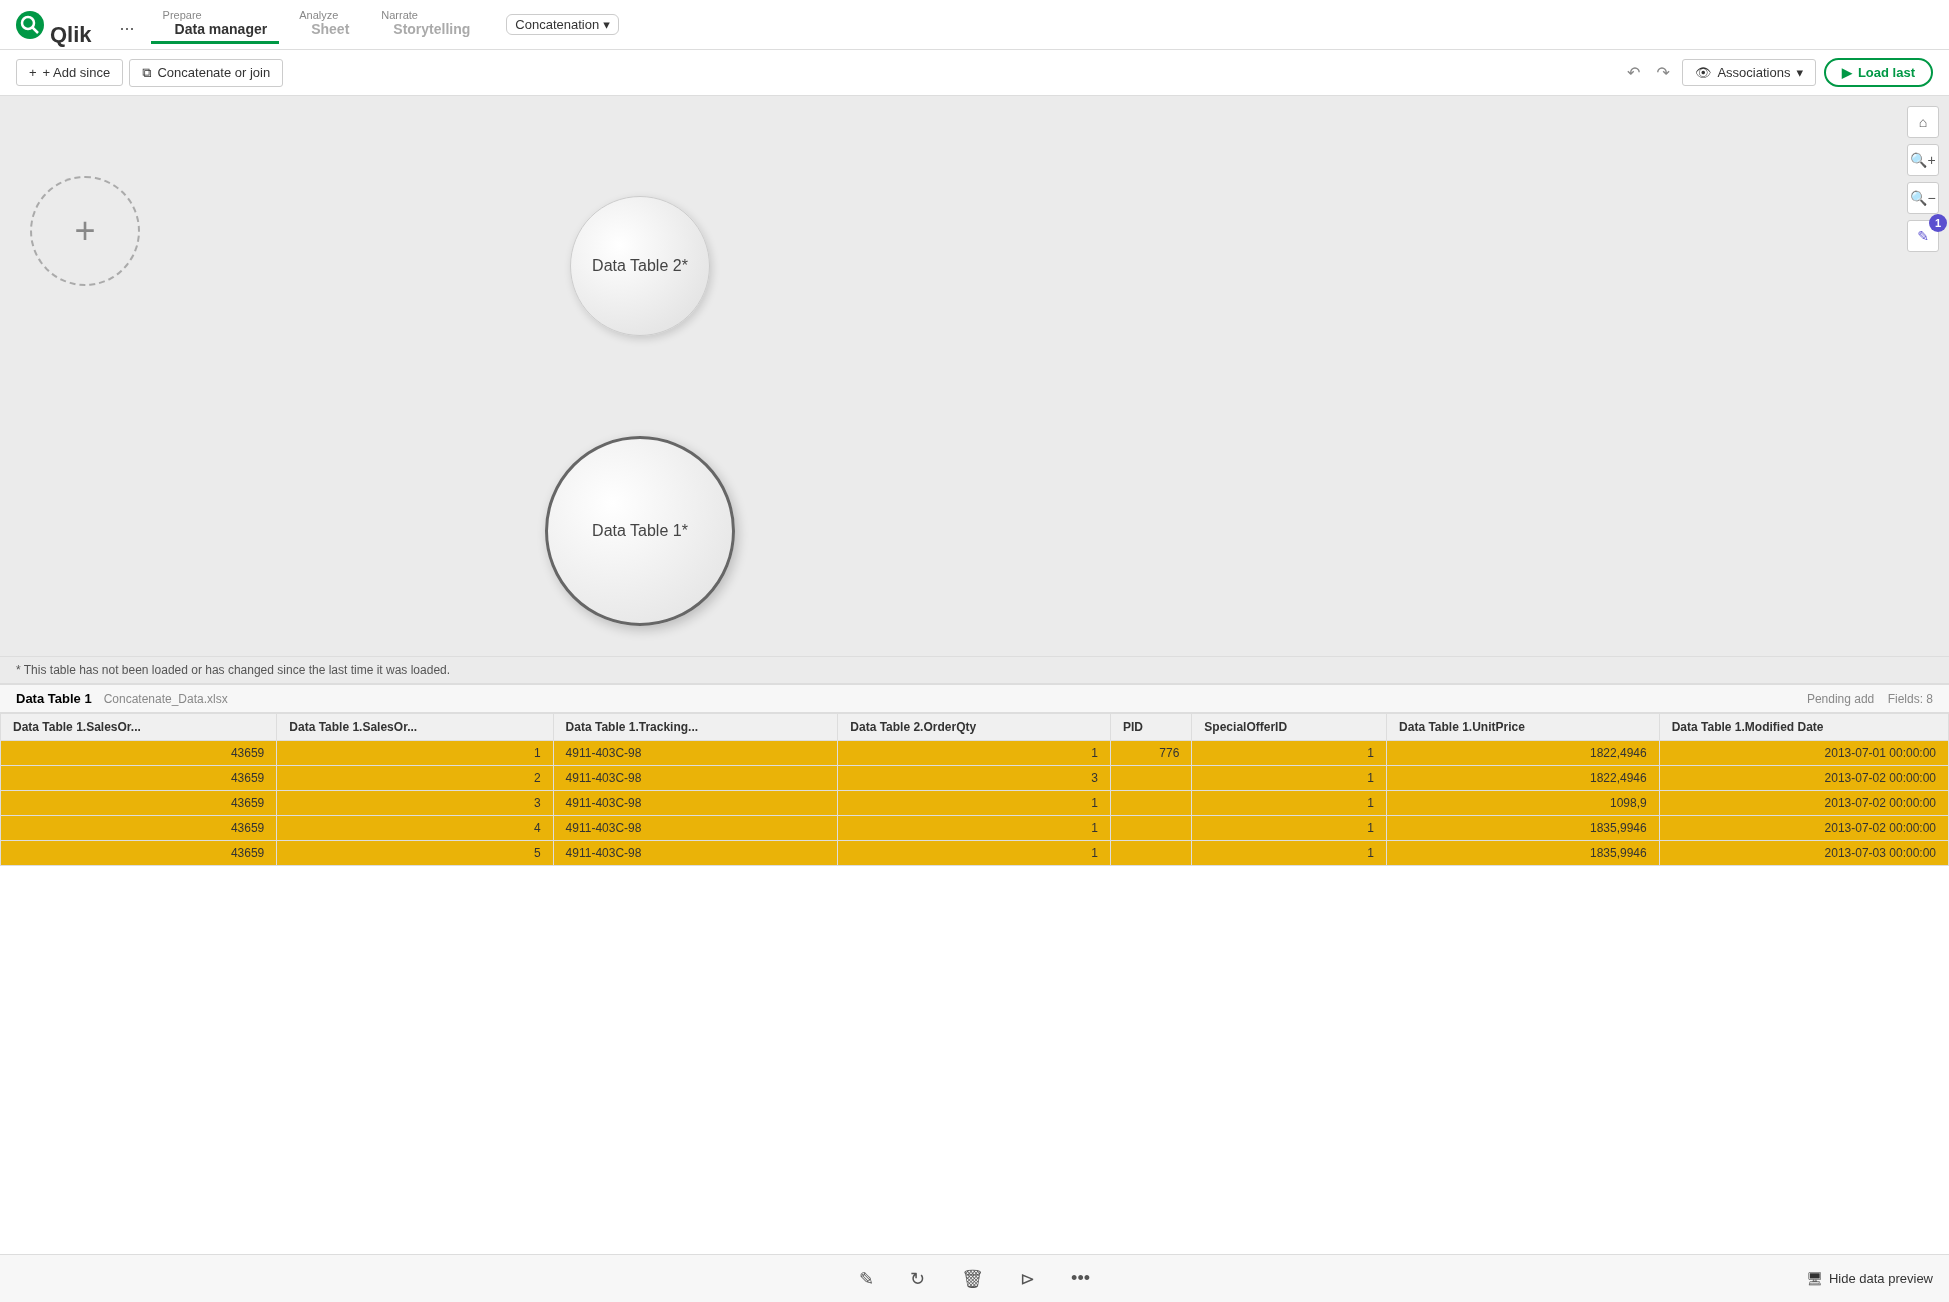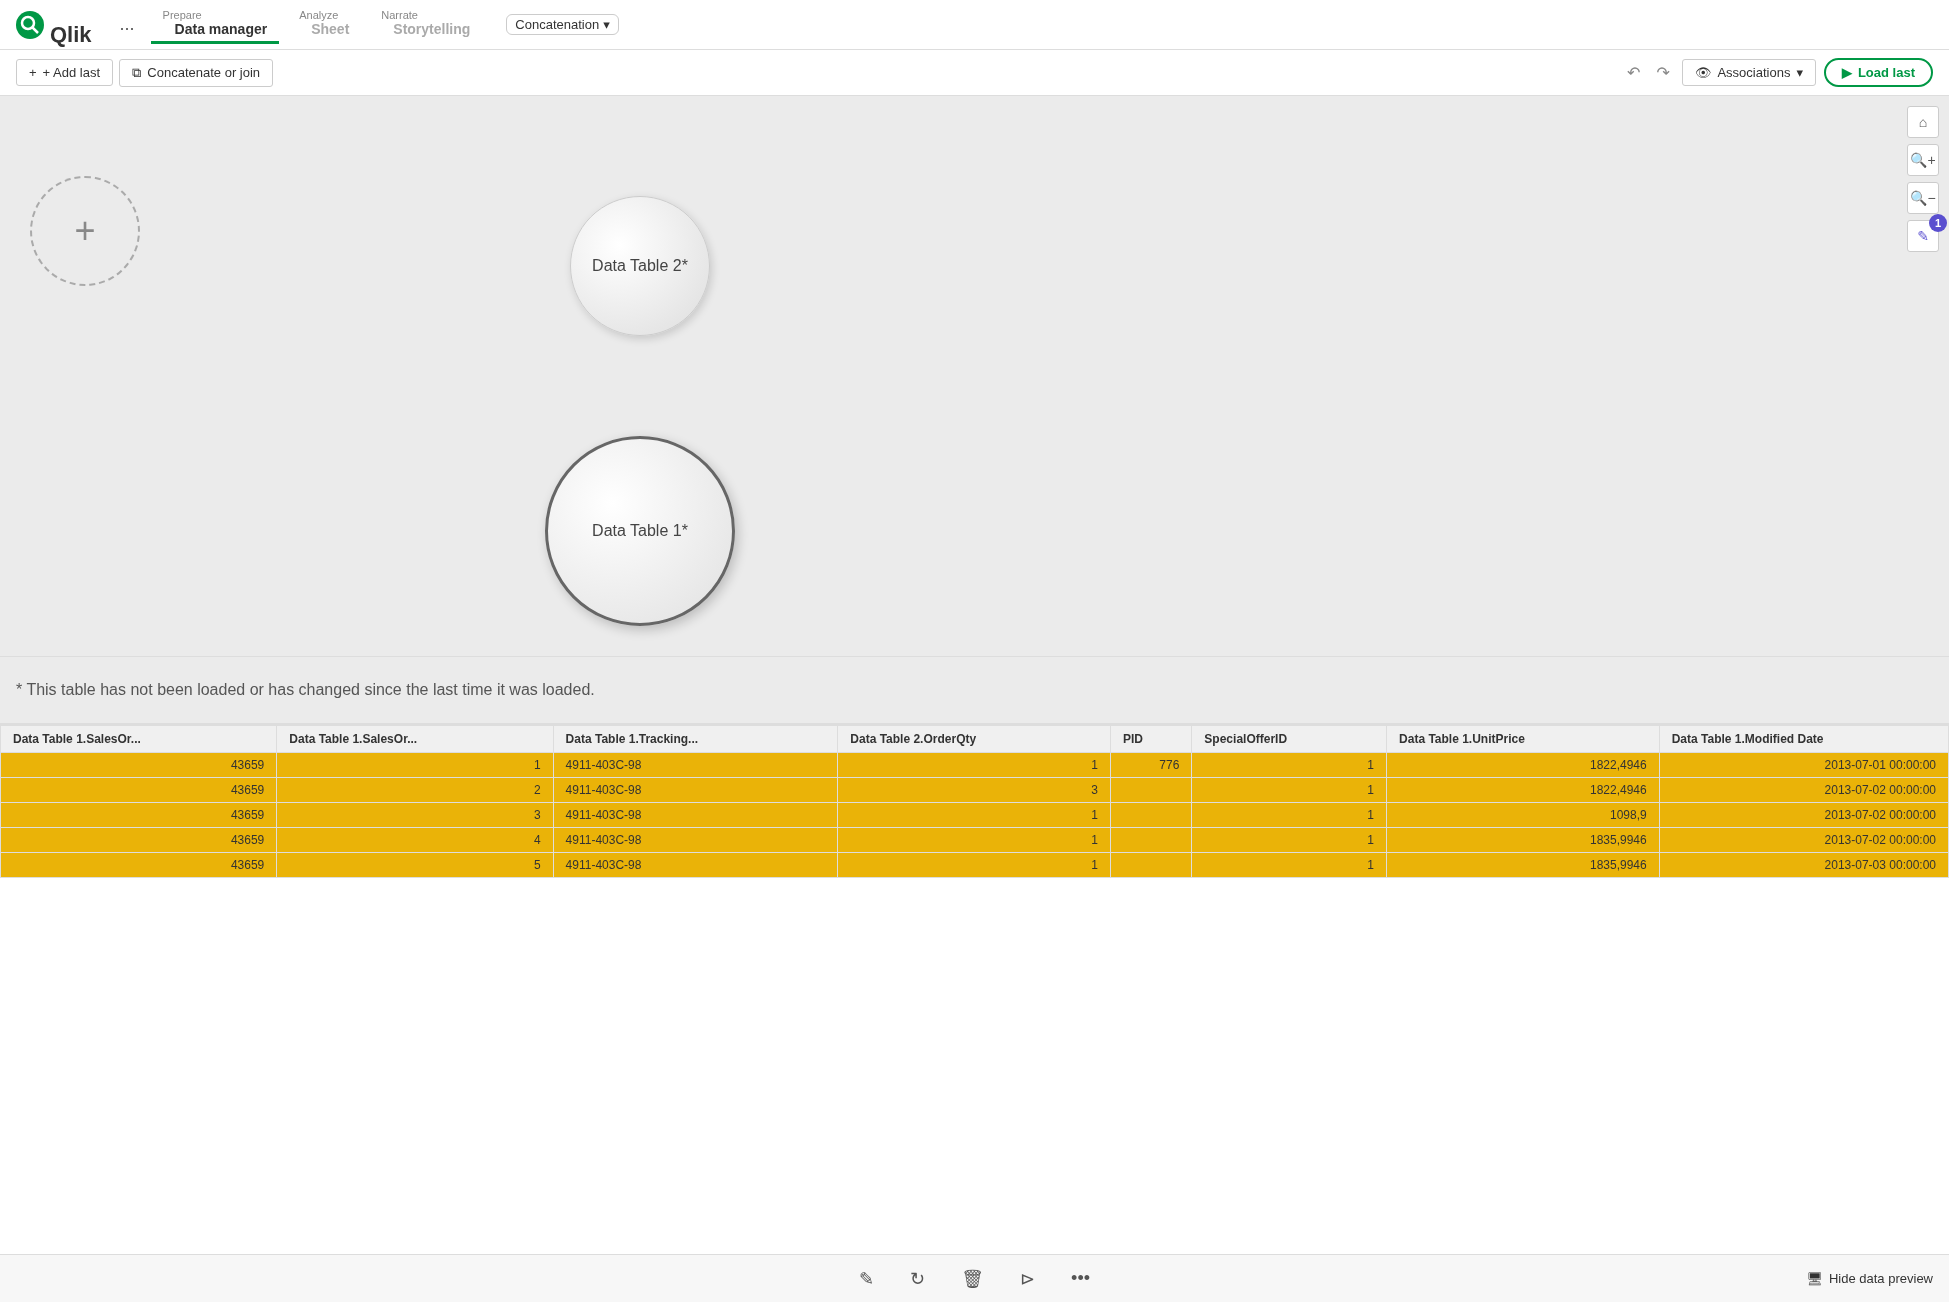--- a/index.html
+++ b/index.html
@@ -110,21 +110,21 @@
     .table-node-1 {
       width: 190px; height: 190px;
       background: radial-gradient(circle at 35% 35%, #fff, #e0e0e0);
       border: 3px solid #666;
       box-shadow: 3px 4px 12px rgba(0,0,0,0.2);
       left: 545px; top: 340px;
     }
 
     
     .footnote {
-      background: #ebebeb; padding: 24px 16px; font-size: 16px; color: #555;
+      background: #ebebeb; padding: 6px 16px; font-size: 12px; color: #555;
       border-top: 1px solid #ddd;
     }
 
     
     .data-preview {
       background: #fff; border-top: 2px solid #ddd;
       height: calc(1302px - 50px - 46px - 560px - 28px);
       overflow: hidden;
     }
     .data-preview-header {
@@ -195,21 +195,21 @@
   </div>
   <button class="nav-dropdown-btn">
     <span>Concatenation</span>
     <span>▾</span>
   </button>
 </div>
 
 <div class="toolbar">
   <button class="toolbar-btn">
     <span>+</span>
-    <span>+ Add last</span>
+    <span>+ Add since</span>
   </button>
   <button class="toolbar-btn">
     <span>⧉</span>
     <span>Concatenate or join</span>
   </button>
   <div class="toolbar-spacer"></div>
   <div class="toolbar-right">
     <button class="undo-redo-btn">↶</button>
     <button class="undo-redo-btn">↷</button>
     <button class="associations-btn">
@@ -254,20 +254,29 @@
     </div>
   </div>
 
 </div>
 
 <div class="footnote">
   <span>* This table has not been loaded or has changed since the last time it was loaded.</span>
 </div>
 
 <div class="data-preview">
+  <div class="data-preview-header">
+    <span class="data-preview-title">Data Table 1</span>
+    <span class="data-preview-subtitle">Concatenate_Data.xlsx</span>
+    <div class="data-preview-meta">
+      <span>Pending add</span>
+      &nbsp;&nbsp;
+      <span>Fields: 8</span>
+    </div>
+  </div>
   <div class="table-wrapper">
     <table class="data-table">
       <thead>
         <tr>
             <th>Data Table 1.SalesOr...</th>
             <th>Data Table 1.SalesOr...</th>
             <th>Data Table 1.Tracking...</th>
             <th>Data Table 2.OrderQty</th>
             <th>PID</th>
             <th>SpecialOfferID</th>

